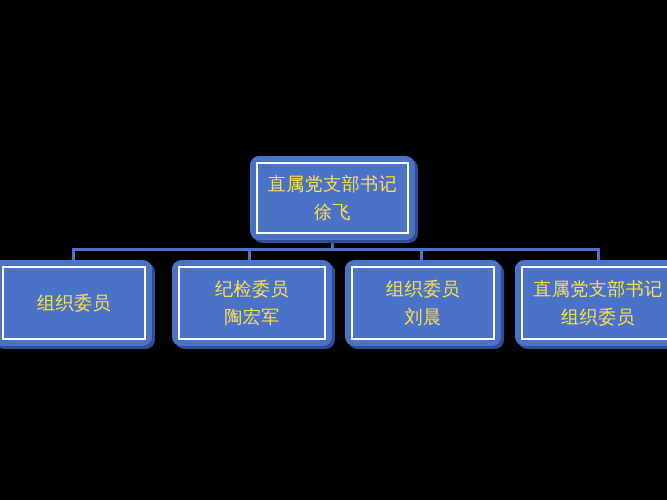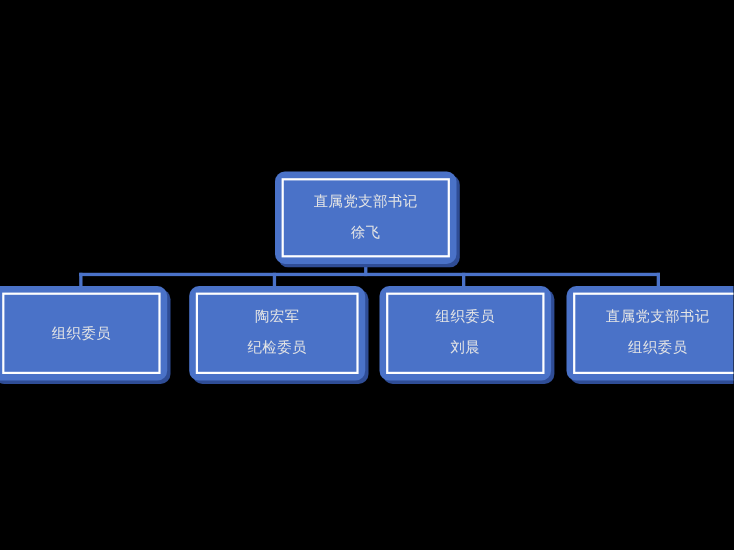--- a/index.html
+++ b/index.html
@@ -31,22 +31,22 @@
     top: 6px;
     bottom: 6px;
     box-sizing: border-box;
     border: 2px solid #ffffff;
     display: flex;
     flex-direction: column;
     align-items: center;
     justify-content: center;
   }
   .node-line {
-    color: #e5e5e5;
-    font-size: 13px;
+    color: #fde047;
+    font-size: 18px;
     line-height: 28px;
     letter-spacing: 0.5px;
     white-space: nowrap;
     text-align: left;
   }
 
   
   #node-root {
     left: 250px;
     top: 156px;
@@ -137,22 +137,22 @@
   </div>
 
   <div class="node" id="node-child-0">
     <div class="node-inner">
       <div class="node-line">组织委员</div>
     </div>
   </div>
 
   <div class="node" id="node-child-1">
     <div class="node-inner">
+      <div class="node-line">纪检委员</div>
       <div class="node-line">陶宏军</div>
-      <div class="node-line">纪检委员</div>
     </div>
   </div>
 
   <div class="node" id="node-child-2">
     <div class="node-inner">
       <div class="node-line">组织委员</div>
       <div class="node-line">刘晨</div>
     </div>
   </div>
 

